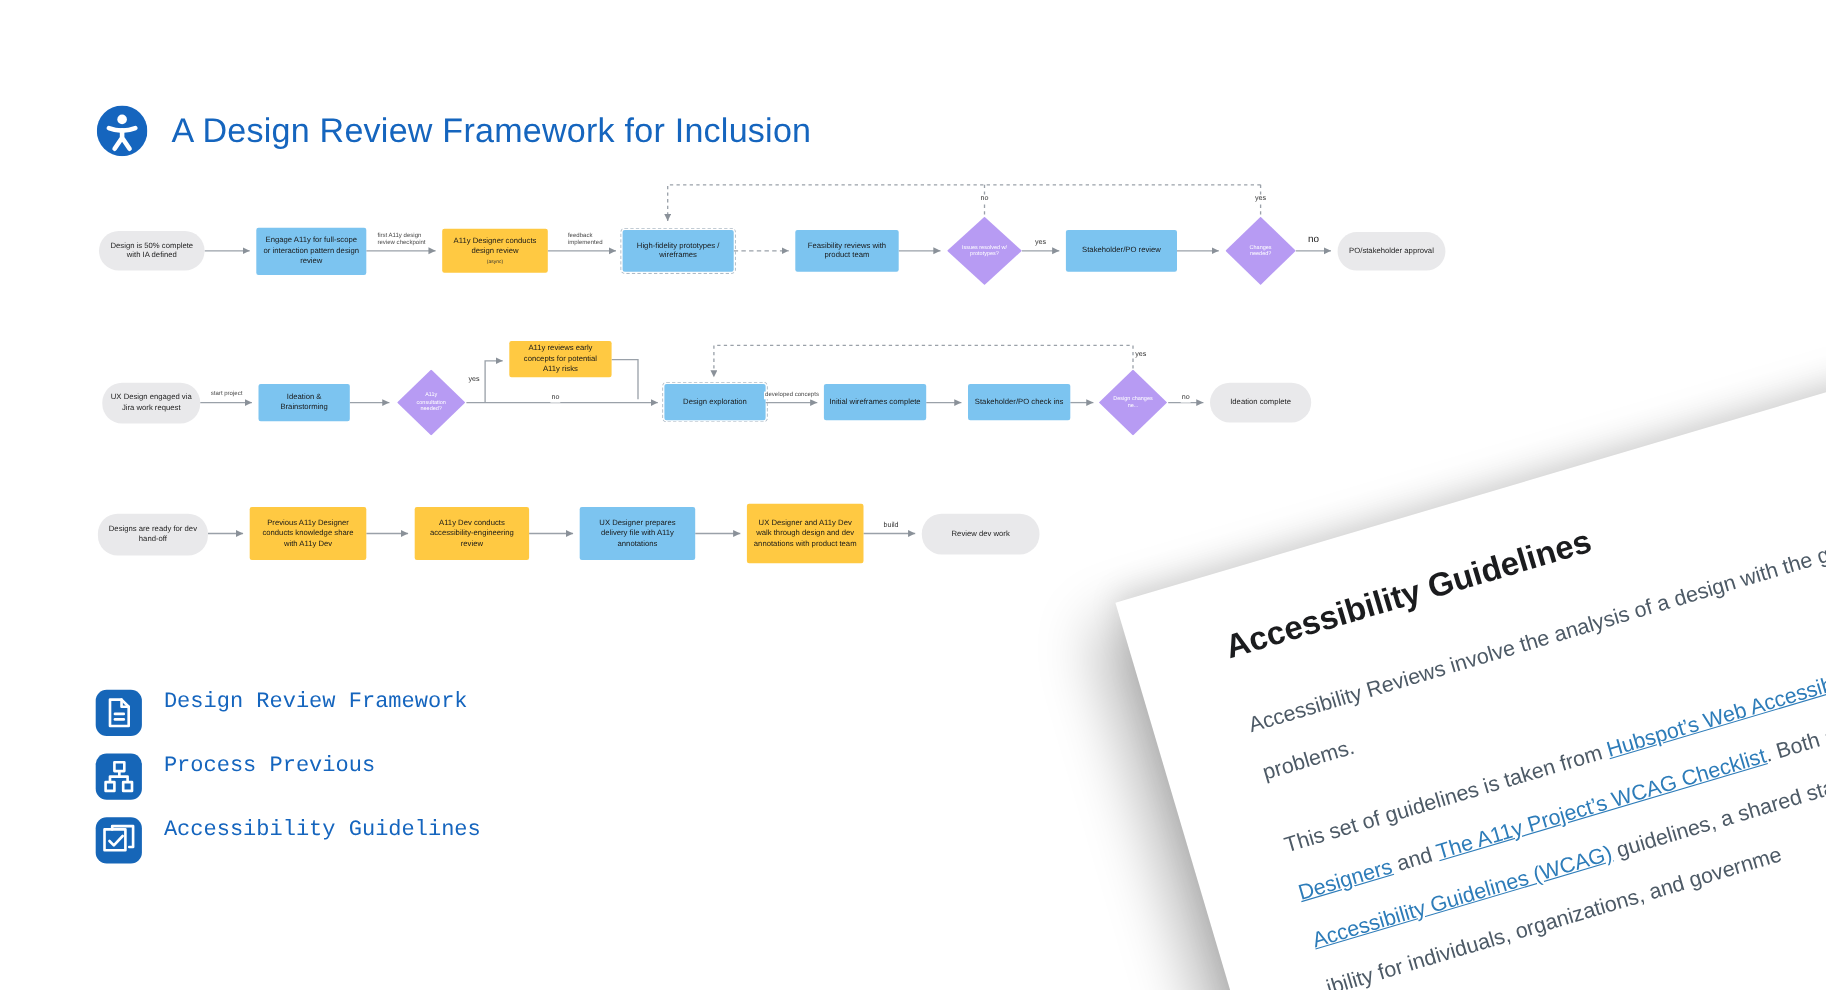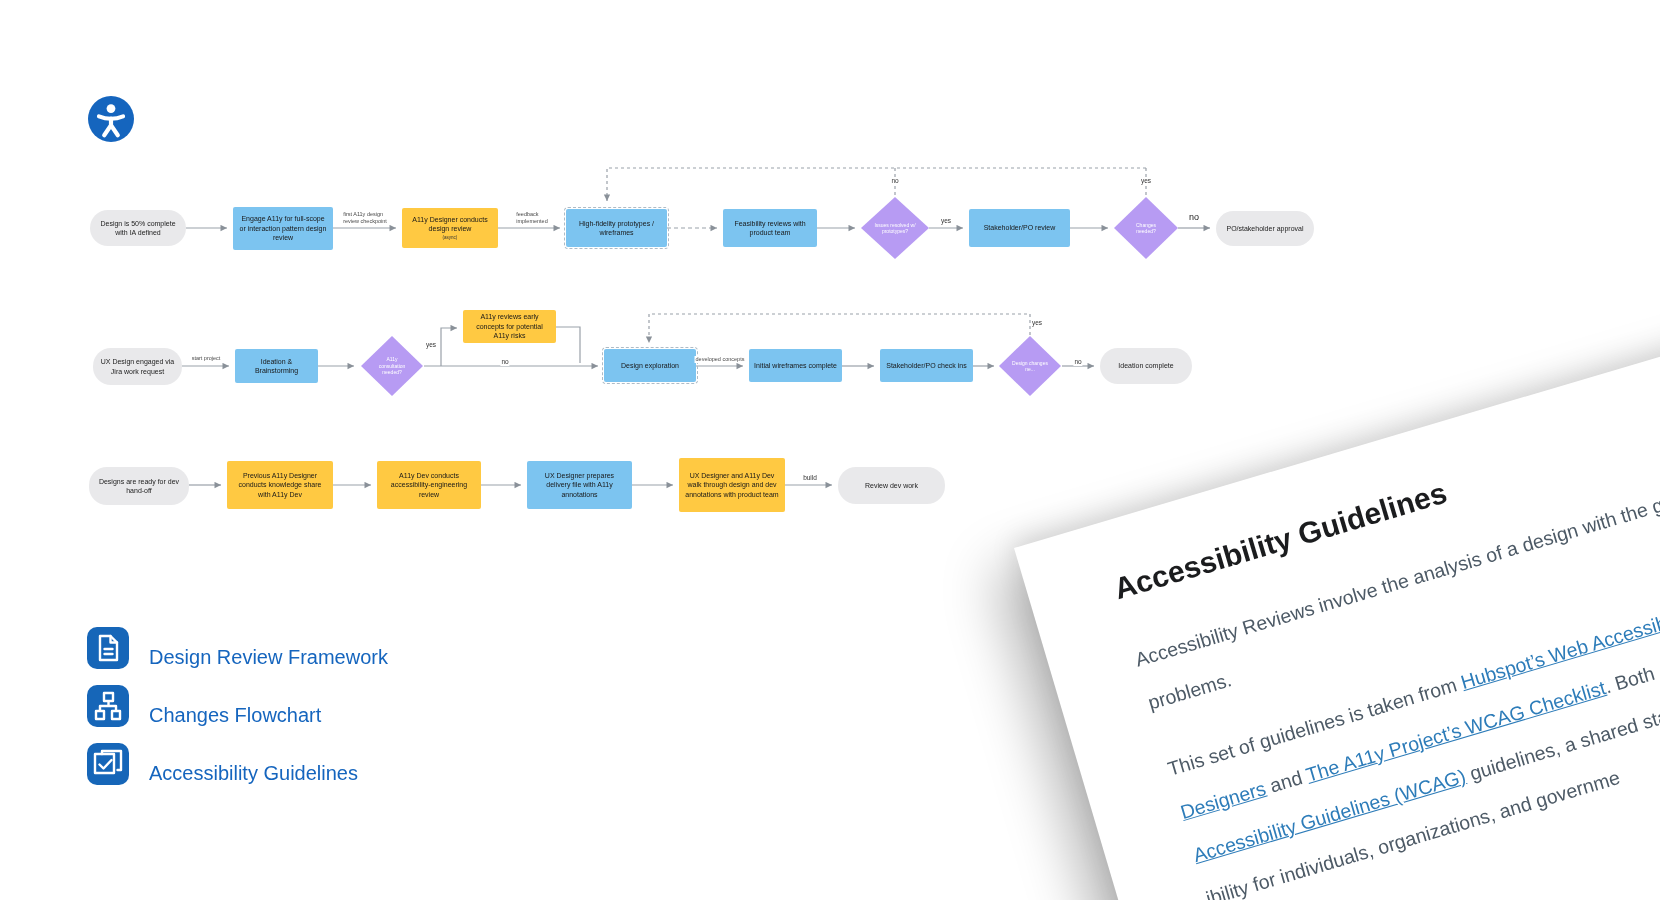--- a/index.html
+++ b/index.html
@@ -28,21 +28,21 @@
     text-align:center;color:#ffffff;font-size:5px;line-height:1.3;padding:0 12px;box-sizing:border-box;
   }
   .flabel{
     position:absolute;font-size:5.5px;color:#4a4a4a;text-align:left;
     white-space:pre-line;transform:translateX(-50%);background:#fff;padding:0 1px;line-height:1.3;
   }
   .yn{font-size:6.5px;color:#333;}
   .bigno{font-size:9px;color:#222;}
   #connectors{position:absolute;left:0;top:0;pointer-events:none;}
   
-  .nav-item{position:absolute;left:87px;display:flex;align-items:flex-end;gap:20px;cursor:pointer;}
+  .nav-item{position:absolute;left:87px;display:flex;align-items:flex-start;gap:20px;cursor:pointer;font-family:Liberation Mono, monospace;}
   .nav-icon{width:42px;height:42px;background:#1666B8;border-radius:10px;display:flex;align-items:center;justify-content:center;flex:0 0 auto;}
   .nav-label{font-size:20px;color:#1565BE;}
   
   #card{
     position:absolute;left:1014px;top:548px;width:1150px;height:760px;background:#ffffff;
     transform:rotate(-16.5deg);transform-origin:0 0;
     box-shadow:-28px 18px 55px rgba(0,0,0,.28), 0 -8px 26px rgba(0,0,0,.10);
     padding:52px 40px 0 85px;box-sizing:border-box;
   }
   #card h1{margin:0 0 34px 0;font-size:30px;font-weight:700;color:#1b1c1e;}
@@ -53,20 +53,21 @@
 </head>
 <body>
 
 <div id="title-wrap">
   <svg id="title-icon" viewBox="0 0 44 44">
     <circle cx="22" cy="22" r="22" fill="#1565BE"></circle>
     <circle cx="22" cy="12" r="4.2" fill="#ffffff"></circle>
     <path d="M10.5 19.5 Q22 24 33.5 19.5" stroke="#ffffff" stroke-width="4" fill="none" stroke-linecap="round"></path>
     <path d="M22 21.5 V28 M22 28 L15.5 37.5 M22 28 L28.5 37.5" stroke="#ffffff" stroke-width="4" fill="none" stroke-linecap="round" stroke-linejoin="round"></path>
   </svg>
+  <div id="page-title">A Design Review Framework for Inclusion</div>
 </div>
 
 <svg id="connectors" width="1660" height="900">
   <defs>
     <marker id="arr" viewBox="0 0 8 8" refX="6.2" refY="3" markerWidth="7" markerHeight="7" orient="auto">
       <path d="M0,0 L6.2,3 L0,6 Z" fill="#8a9199"></path>
     </marker>
   </defs>
   <g stroke="#9aa1a9" stroke-width="1.2" fill="none">
     <path d="M186,228 H227" marker-end="url(#arr)"></path>
@@ -163,21 +164,21 @@
 </div>
 <div class="nav-item" style="top:685px;">
   <span class="nav-icon">
     <svg viewBox="0 0 42 42" width="42" height="42" fill="none" stroke="#ffffff" stroke-width="2.4" stroke-linejoin="round">
       <rect x="17" y="8" width="9" height="8"></rect>
       <rect x="9" y="26" width="8" height="8"></rect>
       <rect x="25" y="26" width="8" height="8"></rect>
       <path d="M21.5 16 v5 M13 26 v-5 h16 v5"></path>
     </svg>
   </span>
-  <span class="nav-label">Changes Flowchart</span>
+  <span class="nav-label">Process Previous</span>
 </div>
 <div class="nav-item" style="top:743px;">
   <span class="nav-icon">
     <svg viewBox="0 0 42 42" width="42" height="42" fill="none" stroke="#ffffff" stroke-width="2.4" stroke-linejoin="round" stroke-linecap="round">
       <path d="M15 11 V8 h19 v19 h-3.5"></path>
       <rect x="8" y="11" width="19" height="19"></rect>
       <path d="M12.5 21.5 l4 4 l8 -8.5"></path>
     </svg>
   </span>
   <span class="nav-label">Accessibility Guidelines</span>

